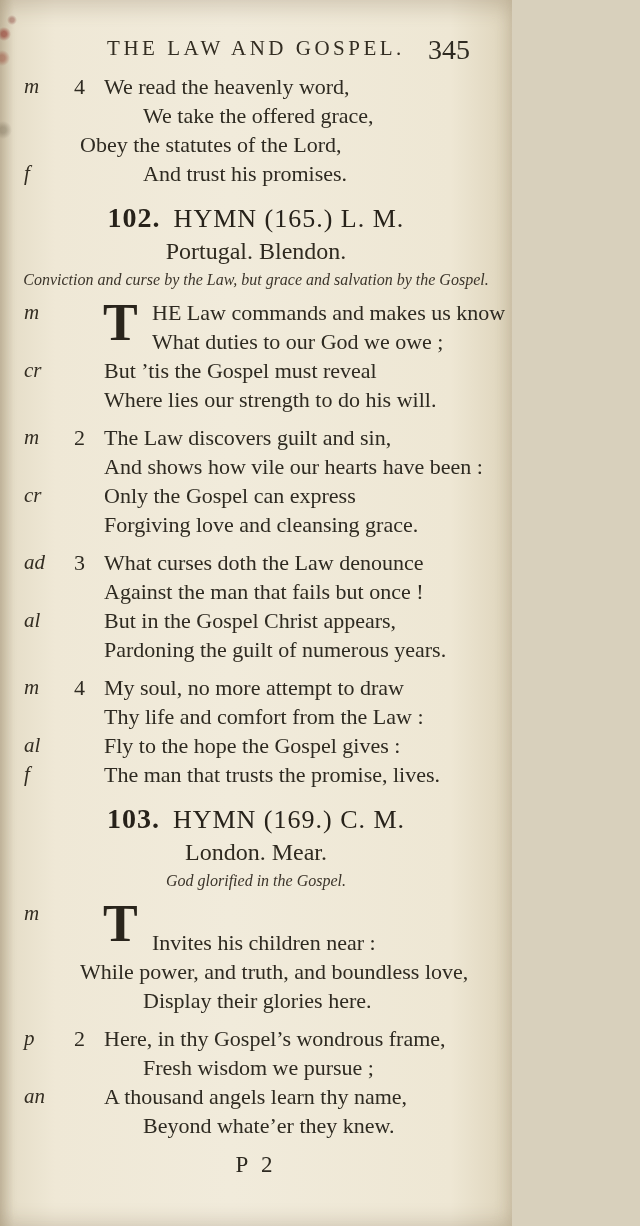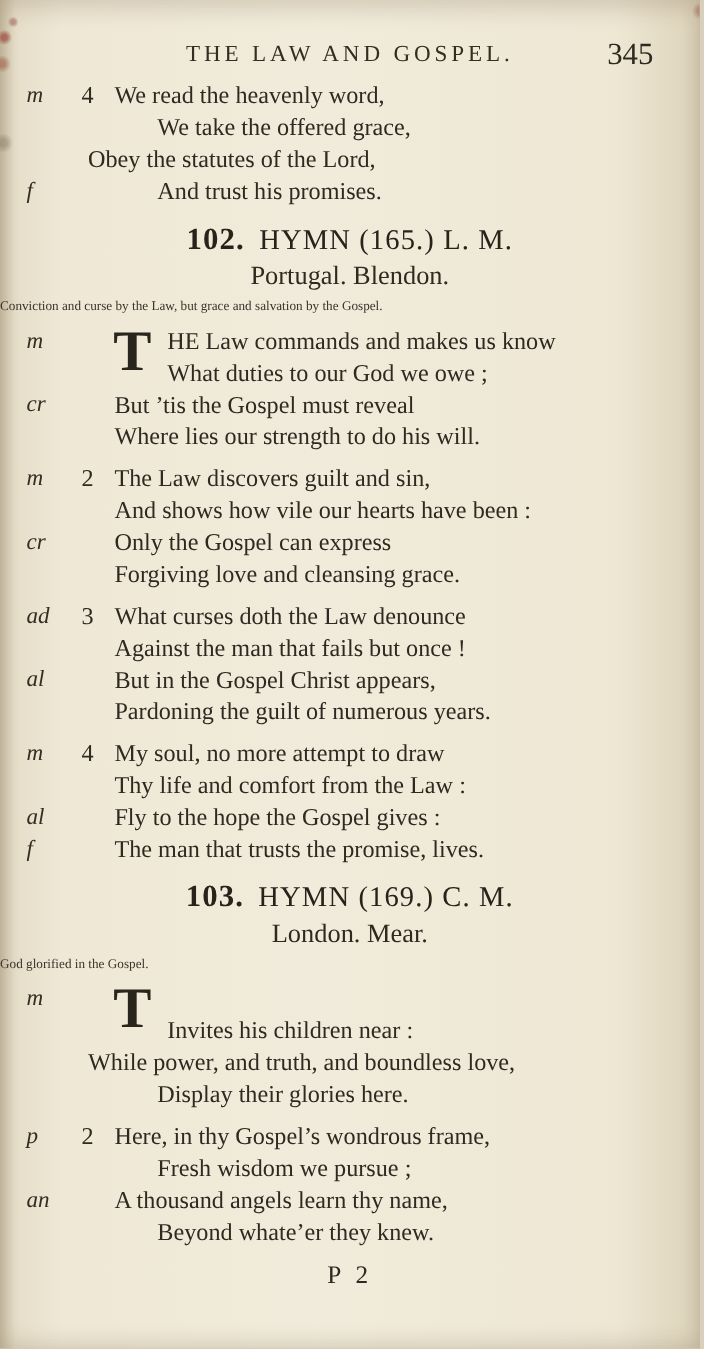--- a/index.html
+++ b/index.html
@@ -1,18 +1,18 @@
 <!DOCTYPE html>
 <html><head>
 <meta charset="utf-8">
 <style>
   * { margin:0; padding:0; box-sizing:border-box; }
   html, body { width:640px; background:#d8d0bc; }
   .page {
-    width:636px; height:1226px; position:relative; overflow:hidden;
+    width:512px; height:1226px; position:relative; overflow:hidden;
     font-family:"Liberation Serif","DejaVu Serif",serif;
     color:#2e2a21;
     background:
       radial-gradient(circle at 4px 34px,  rgba(146,36,30,0.55) 0 2.5px, rgba(146,36,30,0) 7px),
       radial-gradient(circle at 2px 58px,  rgba(150,50,35,0.40) 0 3px,   rgba(150,50,35,0) 8px),
       radial-gradient(circle at 12px 20px, rgba(120,30,26,0.35) 0 2px,   rgba(120,30,26,0) 5px),
       radial-gradient(circle at 637px 10px,rgba(150,50,40,0.35) 0 3px,   rgba(150,50,40,0) 8px),
       radial-gradient(circle at 3px 130px, rgba(90,80,60,0.30)  0 3px,   rgba(90,80,60,0) 9px),
       linear-gradient(90deg, #cfc4ab 0px, #e6dec9 14px, #efe8d6 55px, #f1ebdb 45%, #eee7d4 88%, #ddd3ba 100%);
     box-shadow: inset 0 10px 18px rgba(110,90,60,0.18), inset 0 -8px 16px rgba(110,90,60,0.15);
@@ -36,21 +36,21 @@
   .ind_dc { margin-left:152px;font-family:Liberation Serif, serif; }
   .dropcap {
     position:absolute; left:103px; top:-3px;
     font-size:52px; line-height:56px; font-weight:bold; color:#2a251c;
   }
 
   .hymn-heading { text-align:center; font-size:26px; margin:14px 0 4px; color:#27221a; }
   .hymn-number  { font-weight:bold; font-size:28px; letter-spacing:1px; }
   .hymn-title   { letter-spacing:1px; }
   .tunes    { text-align:center; font-size:24px; margin-bottom:6px; color:#2f2a20; }
-  .epigraph { text-align:left; font-size:12px; margin-bottom:9px; color:#3b342a; }
+  .epigraph { text-align:center; font-size:16px; margin-bottom:9px; color:#3b342a;font-style:italic; }
 
   .footer { text-align:center; font-size:23px; margin-top:12px; letter-spacing:4px; color:#2e2a21; }
 </style>
 </head>
 <body>
 
 <div class="page">
   <div class="header">
     <span class="header-title">THE LAW AND GOSPEL.</span>
     <span class="page-number">345</span>

